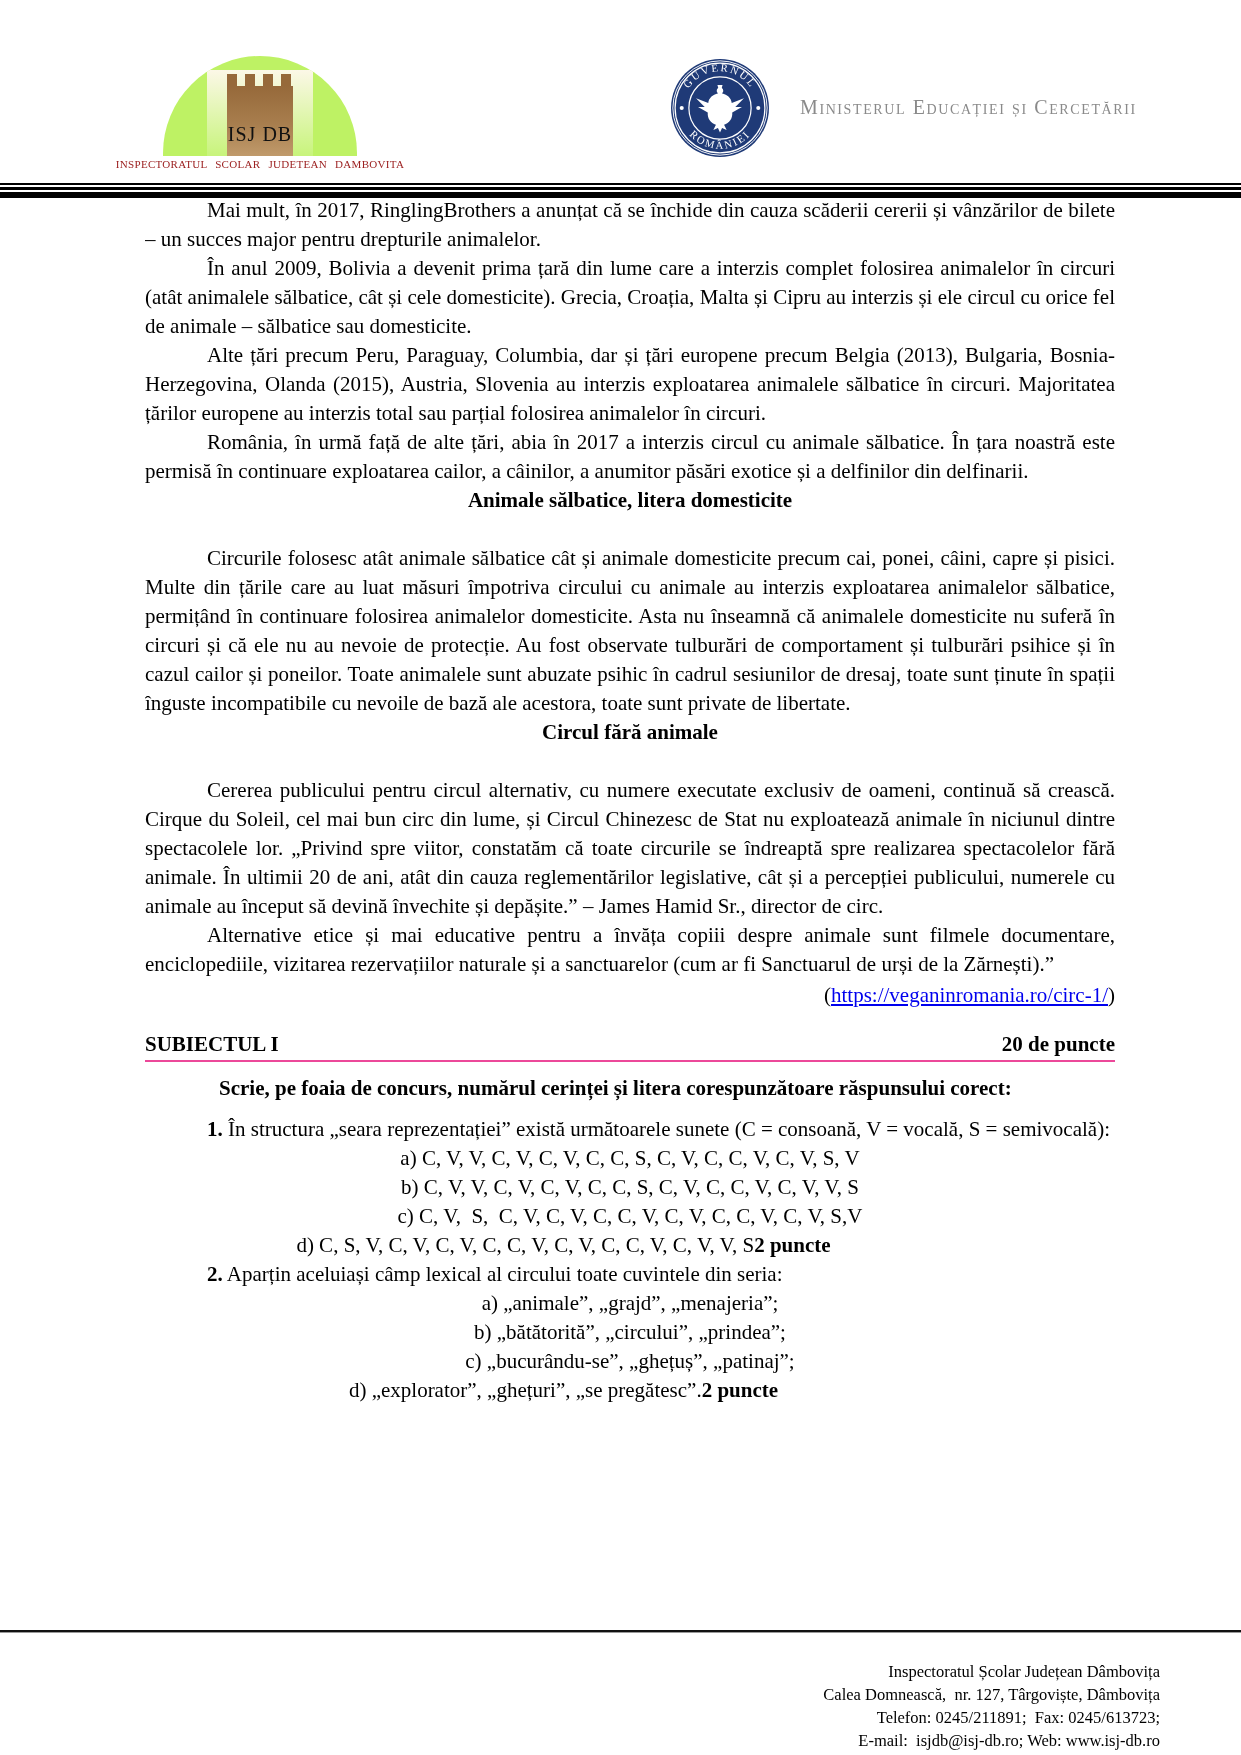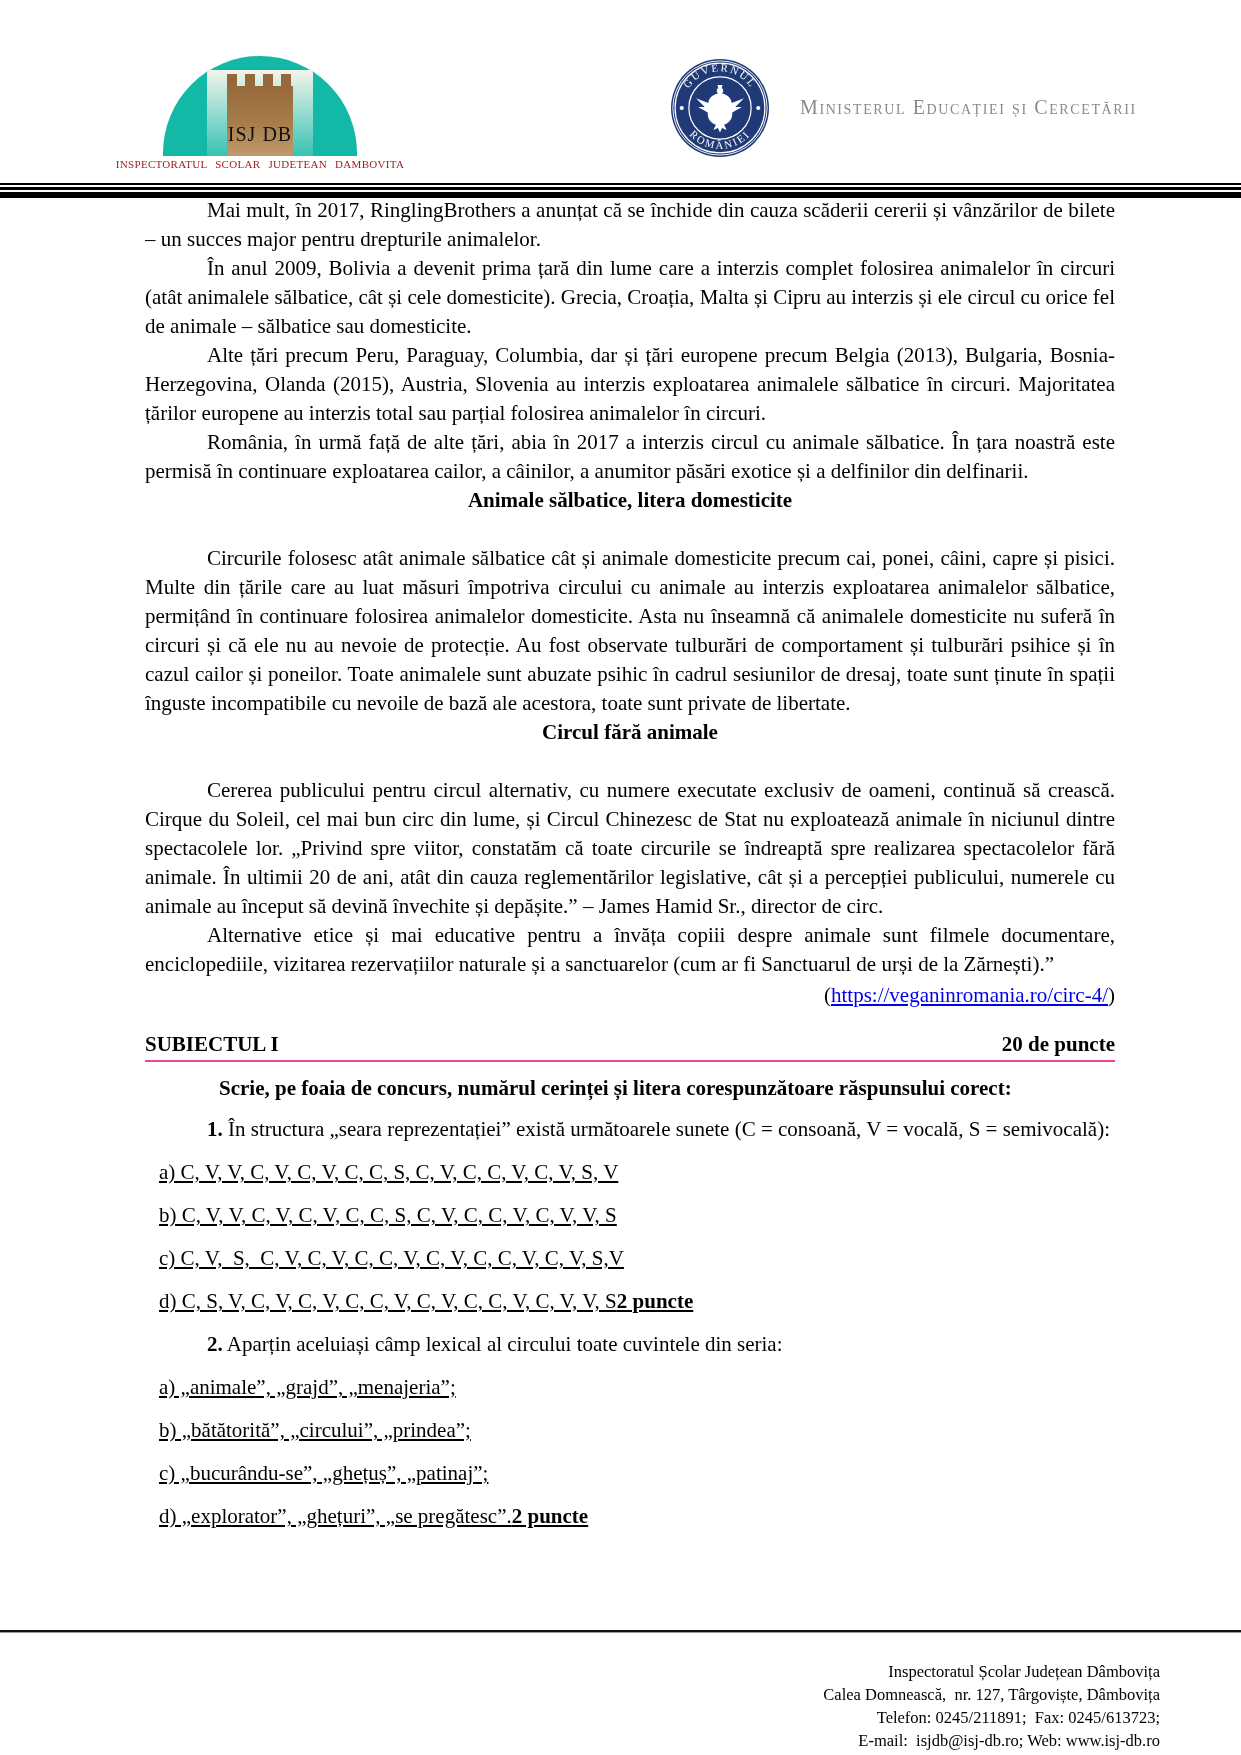--- a/index.html
+++ b/index.html
@@ -1,21 +1,21 @@
 <!DOCTYPE html>
 <html><head>
 <meta charset="utf-8">
 <style>
   html,body{margin:0;padding:0;background:#e8e8e8;}
   .page{position:relative;width:1241px;height:1755px;background:#fff;margin:0 auto;
         font-family:"Liberation Serif", serif;color:#000;overflow:hidden;}
 
   
   .isj-logo{position:absolute;left:163px;top:56px;width:194px;height:118px;}
-  .isj-dome{position:relative;width:194px;height:100px;background:#14b8a6;
+  .isj-dome{position:relative;width:194px;height:100px;background:#bef264;
             border-radius:97px 97px 0 0;overflow:hidden;}
   .isj-column{position:absolute;left:44px;top:14px;width:106px;height:86px;
               background:linear-gradient(to bottom, rgba(255,248,238,0.95), rgba(255,255,255,0.15));}
   .isj-tower{position:absolute;left:64px;top:30px;width:66px;height:70px;
              background:linear-gradient(180deg,#96693a,#a87e4e 55%,#c09a6b);}
   .isj-tower:before{content:"";position:absolute;left:0;top:-12px;width:66px;height:12px;
              background:repeating-linear-gradient(90deg,#96693a 0 10px,transparent 10px 18px);}
   .isj-abbr{position:absolute;left:0;right:0;bottom:10px;text-align:center;
             font-size:20px;letter-spacing:1px;color:#111;}
   .isj-caption{position:absolute;top:102px;left:50%;transform:translateX(-50%);
@@ -34,21 +34,21 @@
        font-size:21px;line-height:29px;}
   main p{margin:0;text-align:justify;text-indent:62px;}
   .sec-head{margin:0 0 29px 0;text-align:center;font-weight:bold;font-size:21px;line-height:29px;}
   .source-line{text-align:right;margin-top:2px;}
   .source-line a{color:#0000EE;text-decoration:underline;}
   .subject-row{display:flex;justify-content:space-between;font-weight:bold;
                border-bottom:2px solid #ec4899;margin-top:20px;padding-bottom:1px;}
   .instruction{font-weight:bold;margin:12px;}
   .q-line{margin:0;}
   .q-line b{font-weight:bold;}
-  .opt-row{display:flex;justify-content:flex-start;margin:14px;text-decoration:underline;}
+  .opt-row{display:flex;justify-content:center;margin:0;}
   .opt-text{white-space:pre-wrap;}
   .points-label{font-weight:bold;padding-right:133px;white-space:nowrap;}
 
   
   .footer-rule{position:absolute;top:1630px;left:0;width:1241px;height:4px;
      background:linear-gradient(to bottom,#111 0,#111 2px,#999 2px,#999 3px,#fff 3px);}
   .footer-text{position:absolute;top:1660px;left:640px;width:520px;text-align:right;
      font-size:16.5px;line-height:23px;}
   .footer-text div{white-space:pre-wrap;}
 </style>
@@ -100,21 +100,21 @@
     <p>Alte țări precum Peru, Paraguay, Columbia, dar și țări europene precum Belgia (2013), Bulgaria, Bosnia-Herzegovina, Olanda (2015), Austria, Slovenia au interzis exploatarea animalele sălbatice în circuri. Majoritatea țărilor europene au interzis total sau parțial folosirea animalelor în circuri.</p>
     <p>România, în urmă față de alte țări, abia în 2017 a interzis circul cu animale sălbatice. În țara noastră este permisă în continuare exploatarea cailor, a câinilor, a anumitor păsări exotice și a delfinilor din delfinarii.</p>
 
     <div class="sec-head">Animale sălbatice, litera domesticite</div>
     <p>Circurile folosesc atât animale sălbatice cât și animale domesticite precum cai, ponei, câini, capre și pisici. Multe din țările care au luat măsuri împotriva circului cu animale au interzis exploatarea animalelor sălbatice, permițând în continuare folosirea animalelor domesticite. Asta nu înseamnă că animalele domesticite nu suferă în circuri și că ele nu au nevoie de protecție. Au fost observate tulburări de comportament și tulburări psihice și în cazul cailor și poneilor. Toate animalele sunt abuzate psihic în cadrul sesiunilor de dresaj, toate sunt ținute în spații înguste incompatibile cu nevoile de bază ale acestora, toate sunt private de libertate.</p>
 
     <div class="sec-head">Circul fără animale</div>
     <p>Cererea publicului pentru circul alternativ, cu numere executate exclusiv de oameni, continuă să crească. Cirque du Soleil, cel mai bun circ din lume, și Circul Chinezesc de Stat nu exploatează animale în niciunul dintre spectacolele lor. „Privind spre viitor, constatăm că toate circurile se îndreaptă spre realizarea spectacolelor fără animale. În ultimii 20 de ani, atât din cauza reglementărilor legislative, cât și a percepției publicului, numerele cu animale au început să devină învechite și depășite.” – James Hamid Sr., director de circ.</p>
     <p>Alternative etice și mai educative pentru a învăța copiii despre animale sunt filmele documentare, enciclopediile, vizitarea rezervațiilor naturale și a sanctuarelor (cum ar fi Sanctuarul de urși de la Zărnești).”</p>
 
-    <div class="source-line"><span>(</span><a href="#">https://veganinromania.ro/circ-4/</a><span>)</span></div>
+    <div class="source-line"><span>(</span><a href="#">https://veganinromania.ro/circ-1/</a><span>)</span></div>
 
     <div class="subject-row">
       <span>SUBIECTUL I</span>
       <span>20 de puncte</span>
     </div>
     <p class="instruction">Scrie, pe foaia de concurs, numărul cerinței și litera corespunzătoare răspunsului corect:</p>
 
     <p class="q-line"><b>1.</b> <span>În structura „seara reprezentației” există următoarele sunete (C = consoană, V = vocală, S = semivocală):</span></p>
     <div class="opt-row">
         <span class="opt-text">a) C, V, V, C, V, C, V, C, C, S, C, V, C, C, V, C, V, S, V</span>

